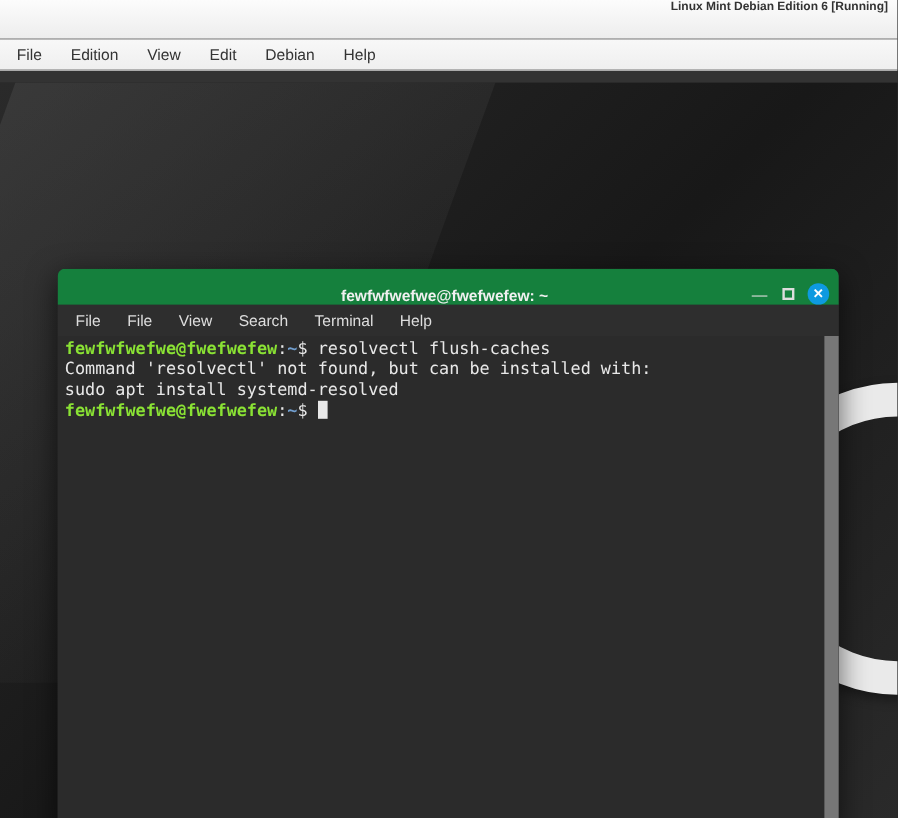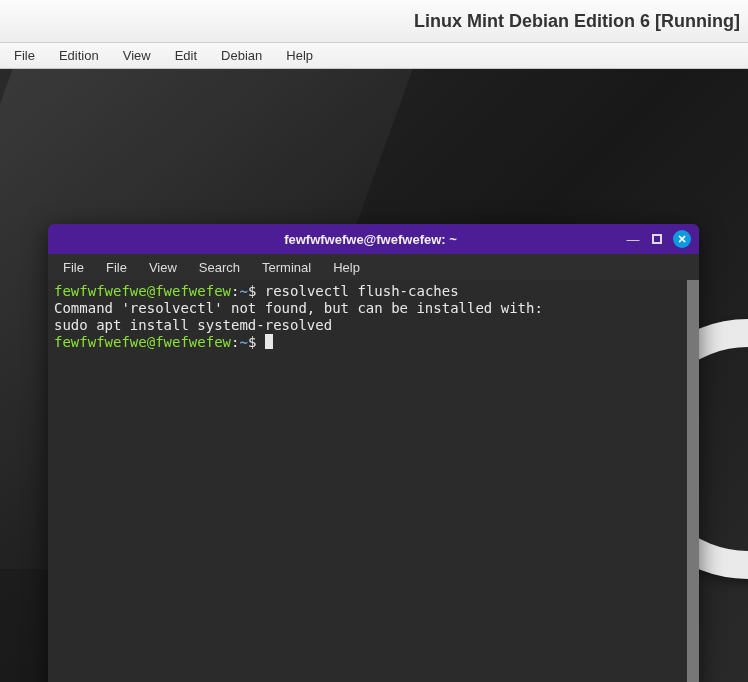--- a/index.html
+++ b/index.html
@@ -5,28 +5,27 @@
     * { margin: 0; padding: 0; box-sizing: border-box; }
     body {
       width: 748px;
       height: 682px;
       font-family: "Segoe UI", Arial, sans-serif;
       background: #333;
       overflow: hidden;
       position: relative;
     }
     .vm-titlebar {
-      height: 43px;
+      height: 33px;
       background: linear-gradient(#fcfcfc, #ededed);
       border-bottom: 1px solid #d0d0d0;
       display: flex;
-      align-items: center;
       justify-content: flex-end;
       padding: 0 8px;
-      font-size: 18px;
+      font-size: 10px;
       color: #333;
       font-weight: 600;
     }
     .vm-menubar {
       height: 26px;
       background: linear-gradient(#f8f8f8, #efefef);
       border-bottom: 1px solid #c8c8c8;
       display: flex;
       align-items: center;
       padding: 0 2px;
@@ -76,23 +75,23 @@
       height: 468px;
       background: #2b2b2b;
       border-radius: 6px;
       box-shadow: 0 6px 24px rgba(0,0,0,0.6);
       display: flex;
       flex-direction: column;
       overflow: hidden;
     }
     .term-titlebar {
       height: 30px;
-      background: #4c1d95;
-      display: flex;
-      align-items: center;
+      background: #15803d;
+      display: flex;
+      align-items: flex-end;
       padding: 0 8px;
       color: #ddd;
       font-size: 13px;
     }
     .term-titlebar .title-text {
       flex: 1;
       text-align: center;
       font-weight: 600;
       color: #f0f0f0;
     }
@@ -155,21 +154,21 @@
       top: 56px;
       bottom: 0;
       width: 12px;
       background: #444;
     }
     .term-scroll-thumb {
       background: #777;
       width: 100%;
       height: 100%;
     }
-    .user { color: #8ae234; font-weight: normal; }
+    .user { color: #8ae234; font-weight: bold; }
     .path { color: #729fcf; font-weight: bold; }
     .cursor {
       display: inline-block;
       width: 8px;
       height: 15px;
       background: #e8e8e8;
       vertical-align: -2px;
     }
   </style>
 </head>

